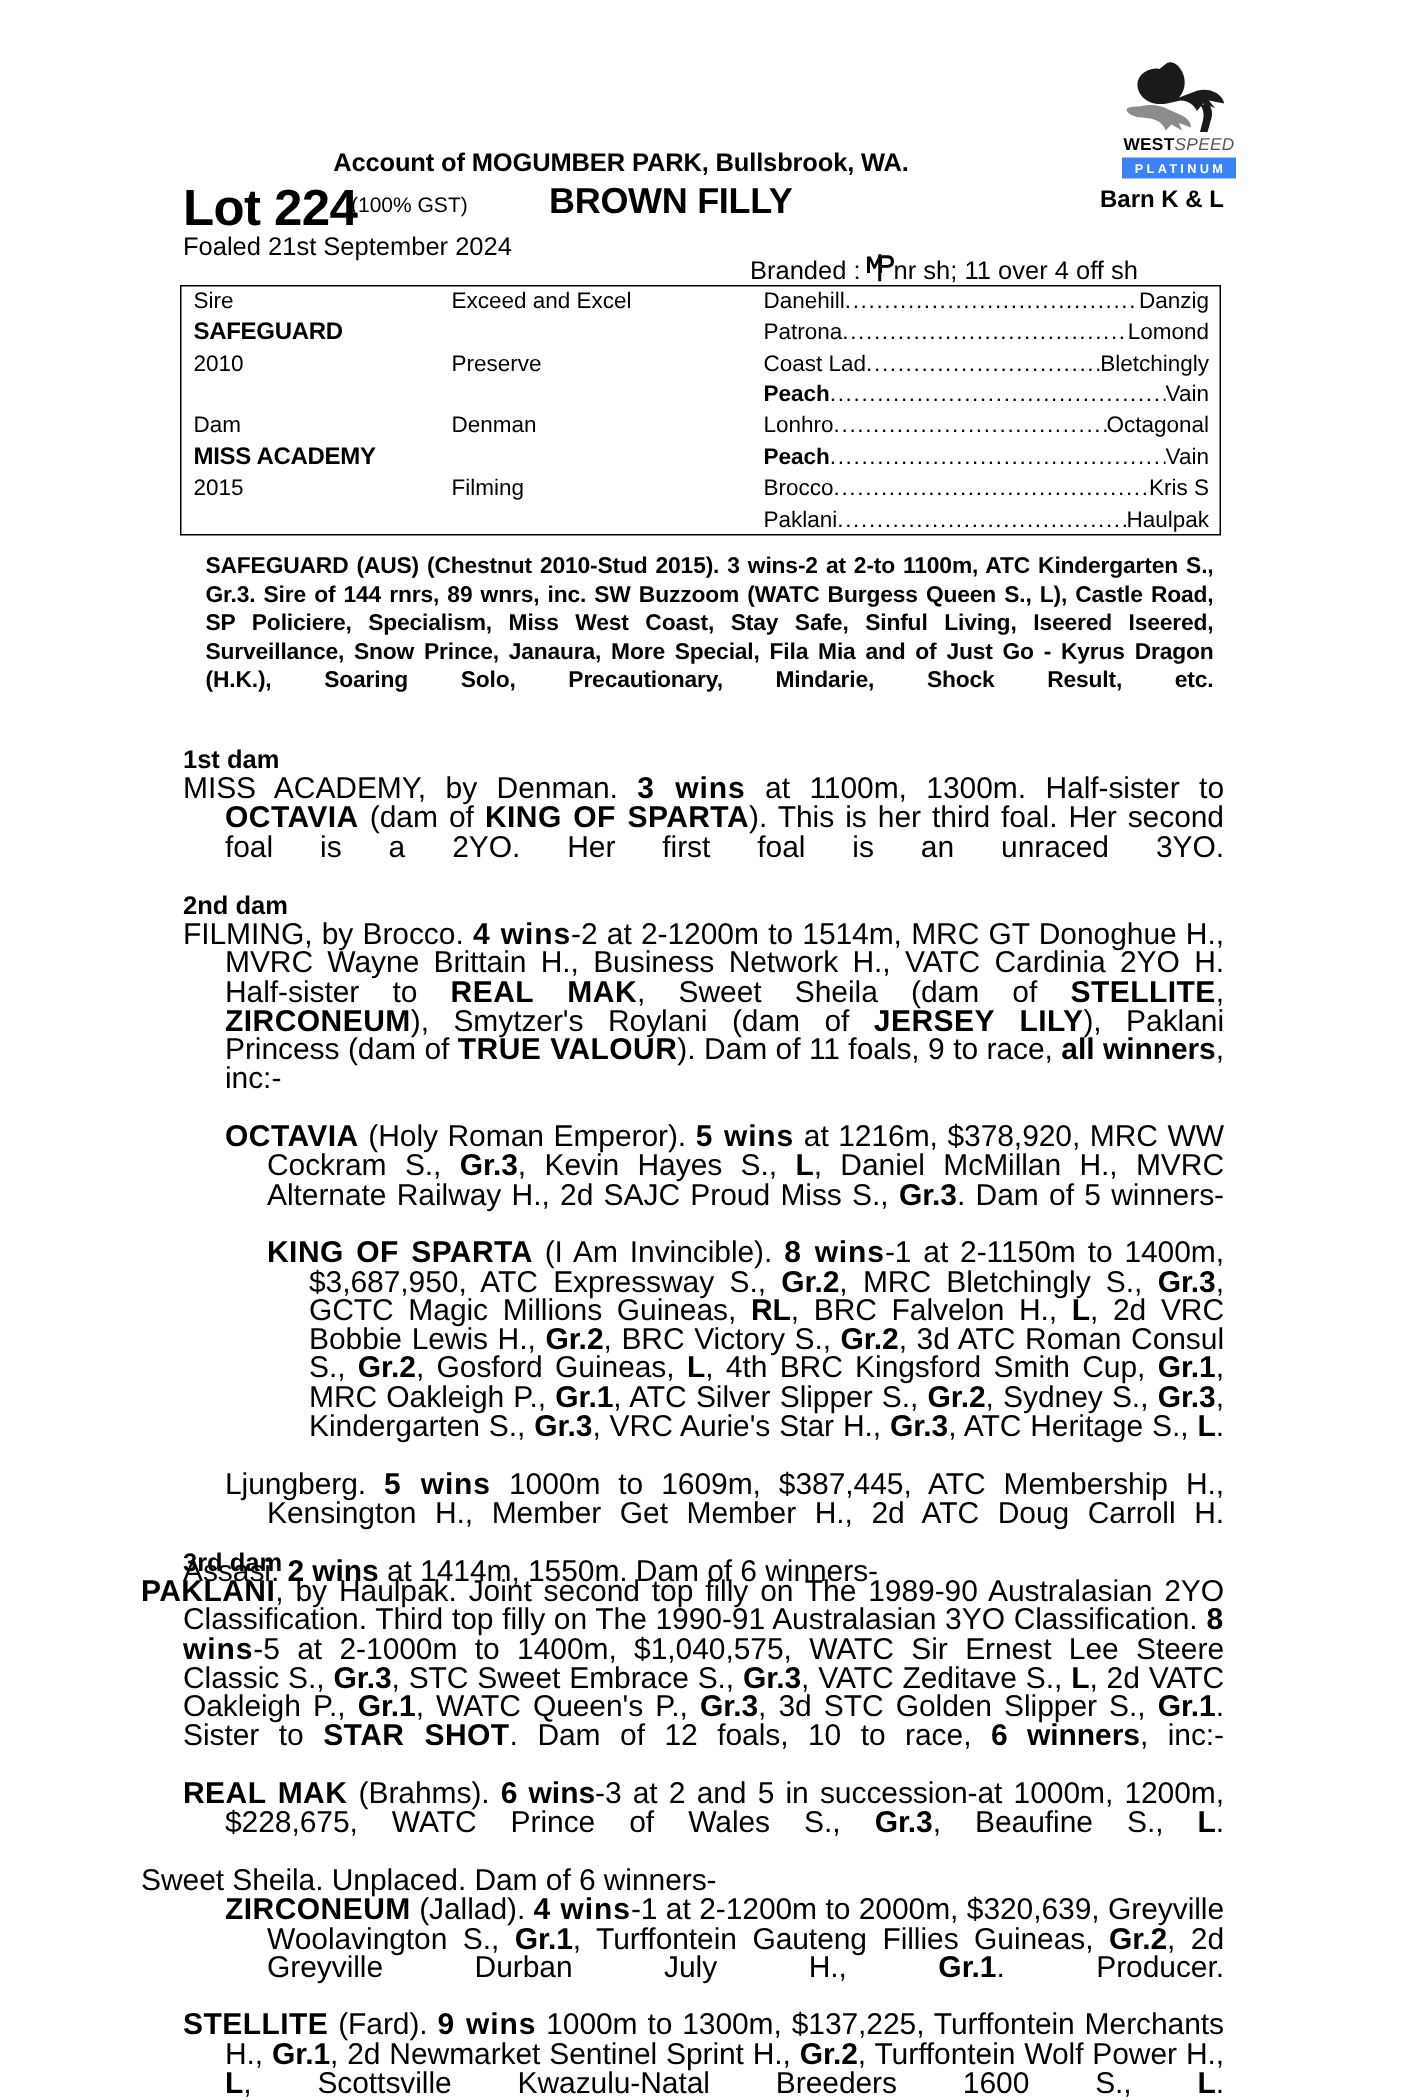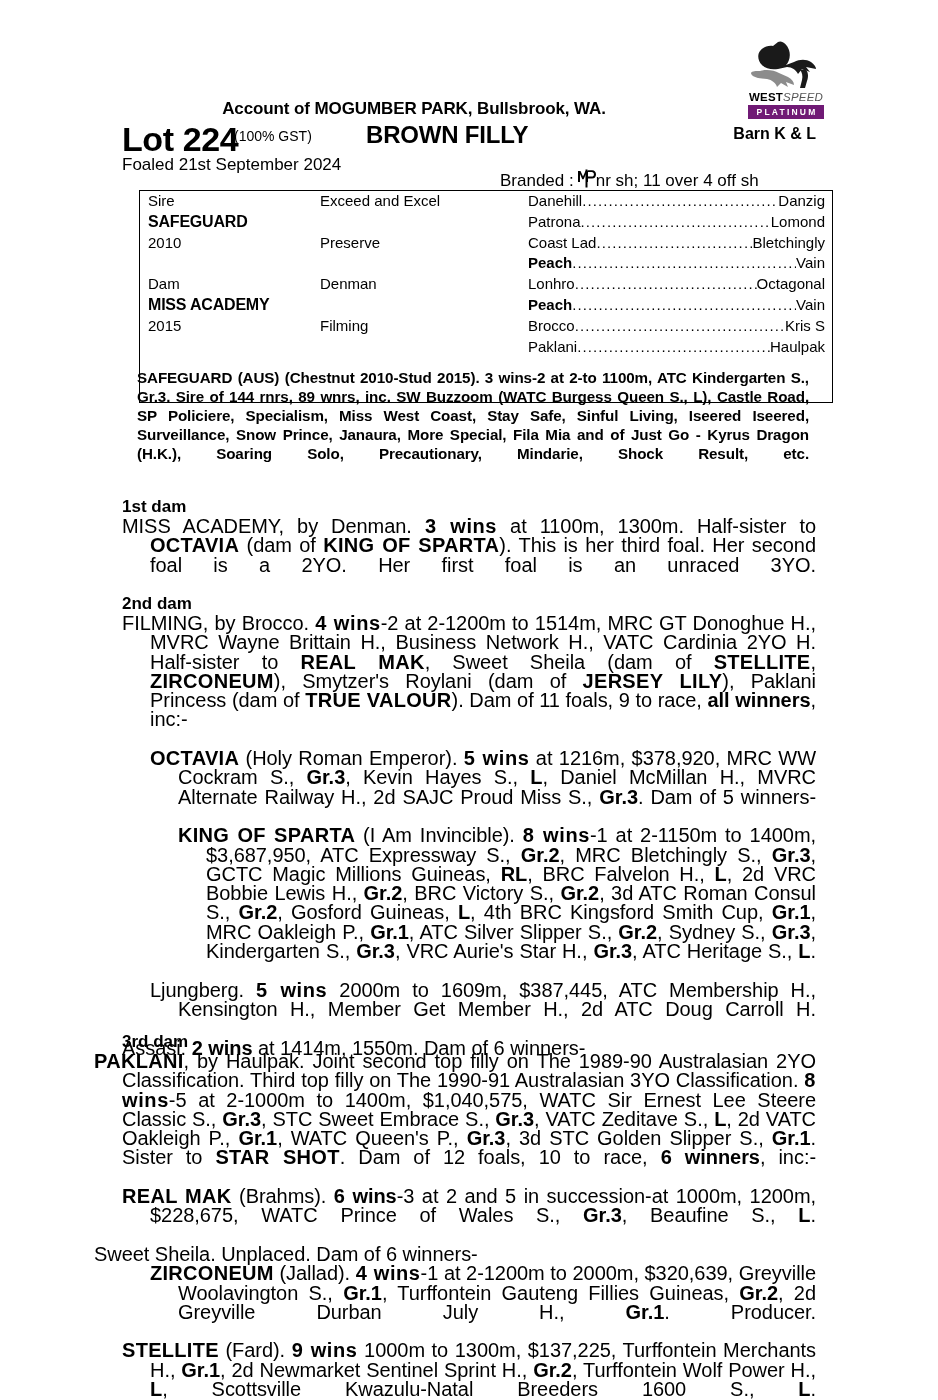--- a/index.html
+++ b/index.html
@@ -36,21 +36,21 @@
   .logo-word {
     font-size: 11.5px;
     letter-spacing: 0.2px;
     line-height: 12px;
     margin-top: 1px;
     white-space: nowrap;
   }
   .logo-word .w1 { font-weight: bold; color: #000; }
   .logo-word .w2 { font-weight: normal; font-style: italic; color: #555; }
   .logo-plat {
-    background: #701a75;
+    background: #3b82f6;
     color: #fff;
     font-size: 8.5px;
     font-weight: bold;
     letter-spacing: 2.2px;
     padding: 2px 0 2px 2px;
     margin-top: 2px;
     line-height: 10px;
   }
 
   
@@ -128,24 +128,23 @@
     margin: 0 1px 0 2px;
   }
   .brand-glyph svg { position: absolute; left: 0; top: -6px; }
 
   
   .ped-table {
     position: absolute;
     left: 120px;
     top: 190px;
     width: 694px;
-    height: 213px;
+    height: 167px;
     border: 1.6px solid #000;
     box-sizing: border-box;
-    margin-left: 19px;
   }
   .ped-row {
     position: relative;
     height: 20.8px;
     font-size: 15px;
     line-height: 20.8px;
   }
   .ped-c1 {
     position: absolute;
     left: 8px;
@@ -349,21 +348,21 @@
   <div id="dam-sections">
       <div class="dam-head" style="top: 497px;">1st dam</div>
       <div class="dam-body" style="top: 517px;">
         <p class="p lvl1 neg1"><span>MISS ACADEMY, by Denman. </span><span class="bsp">3 wins</span><span> at 1100m, 1300m. Half-sister to </span><span class="bname">OCTAVIA</span><span> (dam of </span><span class="bname">KING OF SPARTA</span><span>). This is her third foal. Her second foal is a 2YO. Her first foal is an unraced 3YO.</span></p>
       </div>
       <div class="dam-head" style="top: 594px;">2nd dam</div>
       <div class="dam-body" style="top: 614px;">
         <p class="p lvl1 neg1"><span>FILMING, by Brocco. </span><span class="bsp">4 wins</span><span>-2 at 2-1200m to 1514m, MRC GT Donoghue H., MVRC Wayne Brittain H., Business Network H., VATC Cardinia 2YO H. Half-sister to </span><span class="bname">REAL MAK</span><span>, Sweet Sheila (dam of </span><span class="bname">STELLITE</span><span>, </span><span class="bname">ZIRCONEUM</span><span>), Smytzer's Roylani (dam of </span><span class="bname">JERSEY LILY</span><span>), Paklani Princess (dam of </span><span class="bname">TRUE VALOUR</span><span>). Dam of 11 foals, 9 to race, </span><span class="b">all winners</span><span>, inc:-</span></p>
         <p class="p lvl2 neg1"><span class="bname">OCTAVIA</span><span> (Holy Roman Emperor). </span><span class="bsp">5 wins</span><span> at 1216m, $378,920, MRC WW Cockram S., </span><span class="b">Gr.3</span><span>, Kevin Hayes S., </span><span class="b">L</span><span>, Daniel McMillan H., MVRC Alternate Railway H., 2d SAJC Proud Miss S., </span><span class="b">Gr.3</span><span>. Dam of 5 winners-</span></p>
         <p class="p lvl3 neg1"><span class="bname">KING OF SPARTA</span><span> (I Am Invincible). </span><span class="bsp">8 wins</span><span>-1 at 2-1150m to 1400m, $3,687,950, ATC Expressway S., </span><span class="b">Gr.2</span><span>, MRC Bletchingly S., </span><span class="b">Gr.3</span><span>, GCTC Magic Millions Guineas, </span><span class="b">RL</span><span>, BRC Falvelon H., </span><span class="b">L</span><span>, 2d VRC Bobbie Lewis H., </span><span class="b">Gr.2</span><span>, BRC Victory S., </span><span class="b">Gr.2</span><span>, 3d ATC Roman Consul S., </span><span class="b">Gr.2</span><span>, Gosford Guineas, </span><span class="b">L</span><span>, 4th BRC Kingsford Smith Cup, </span><span class="b">Gr.1</span><span>, MRC Oakleigh P., </span><span class="b">Gr.1</span><span>, ATC Silver Slipper S., </span><span class="b">Gr.2</span><span>, Sydney S., </span><span class="b">Gr.3</span><span>, Kindergarten S., </span><span class="b">Gr.3</span><span>, VRC Aurie's Star H., </span><span class="b">Gr.3</span><span>, ATC Heritage S., </span><span class="b">L</span><span>.</span></p>
-        <p class="p lvl2 neg1"><span>Ljungberg. </span><span class="bsp">5 wins</span><span> 2000m to 1609m, $387,445, ATC Membership H., Kensington H., Member Get Member H., 2d ATC Doug Carroll H.</span></p>
+        <p class="p lvl2 neg1"><span>Ljungberg. </span><span class="bsp">5 wins</span><span> 1000m to 1609m, $387,445, ATC Membership H., Kensington H., Member Get Member H., 2d ATC Doug Carroll H.</span></p>
         <p class="p lvl1 nj neg1"><span>Assasi. </span><span class="b">2 wins</span><span> at 1414m, 1550m. Dam of 6 winners-</span></p>
       </div>
       <div class="dam-head" style="top: 1032px;">3rd dam</div>
       <div class="dam-body" style="top: 1052px;">
         <p class="p lvl0 neg1"><span class="bname">PAKLANI</span><span>, by Haulpak. Joint second top filly on The 1989-90 Australasian 2YO Classification. Third top filly on The 1990-91 Australasian 3YO Classification. </span><span class="bsp">8 wins</span><span>-5 at 2-1000m to 1400m, $1,040,575, WATC Sir Ernest Lee Steere Classic S., </span><span class="b">Gr.3</span><span>, STC Sweet Embrace S., </span><span class="b">Gr.3</span><span>, VATC Zeditave S., </span><span class="b">L</span><span>, 2d VATC Oakleigh P., </span><span class="b">Gr.1</span><span>, WATC Queen's P., </span><span class="b">Gr.3</span><span>, 3d STC Golden Slipper S., </span><span class="b">Gr.1</span><span>. Sister to </span><span class="bname">STAR SHOT</span><span>. Dam of 12 foals, 10 to race, </span><span class="b">6 winners</span><span>, inc:-</span></p>
         <p class="p lvl1 neg1"><span class="bname">REAL MAK</span><span> (Brahms). </span><span class="b">6 wins</span><span>-3 at 2 and 5 in succession-at 1000m, 1200m, $228,675, WATC Prince of Wales S., </span><span class="b">Gr.3</span><span>, Beaufine S., </span><span class="b">L</span><span>.</span></p>
         <p class="p lvl0 nj neg1"><span>Sweet Sheila. Unplaced. Dam of 6 winners-</span></p>
         <p class="p lvl2 neg1"><span class="bname">ZIRCONEUM</span><span> (Jallad). </span><span class="bsp">4 wins</span><span>-1 at 2-1200m to 2000m, $320,639, Greyville Woolavington S., </span><span class="b">Gr.1</span><span>, Turffontein Gauteng Fillies Guineas, </span><span class="b">Gr.2</span><span>, 2d Greyville Durban July H., </span><span class="b">Gr.1</span><span>. Producer.</span></p>
         <p class="p lvl1 neg1"><span class="bname">STELLITE</span><span> (Fard). </span><span class="bsp">9 wins</span><span> 1000m to 1300m, $137,225, Turffontein Merchants H., </span><span class="b">Gr.1</span><span>, 2d Newmarket Sentinel Sprint H., </span><span class="b">Gr.2</span><span>, Turffontein Wolf Power H., </span><span class="b">L</span><span>, Scottsville Kwazulu-Natal Breeders 1600 S., </span><span class="b">L</span><span>.</span></p>
       </div>

